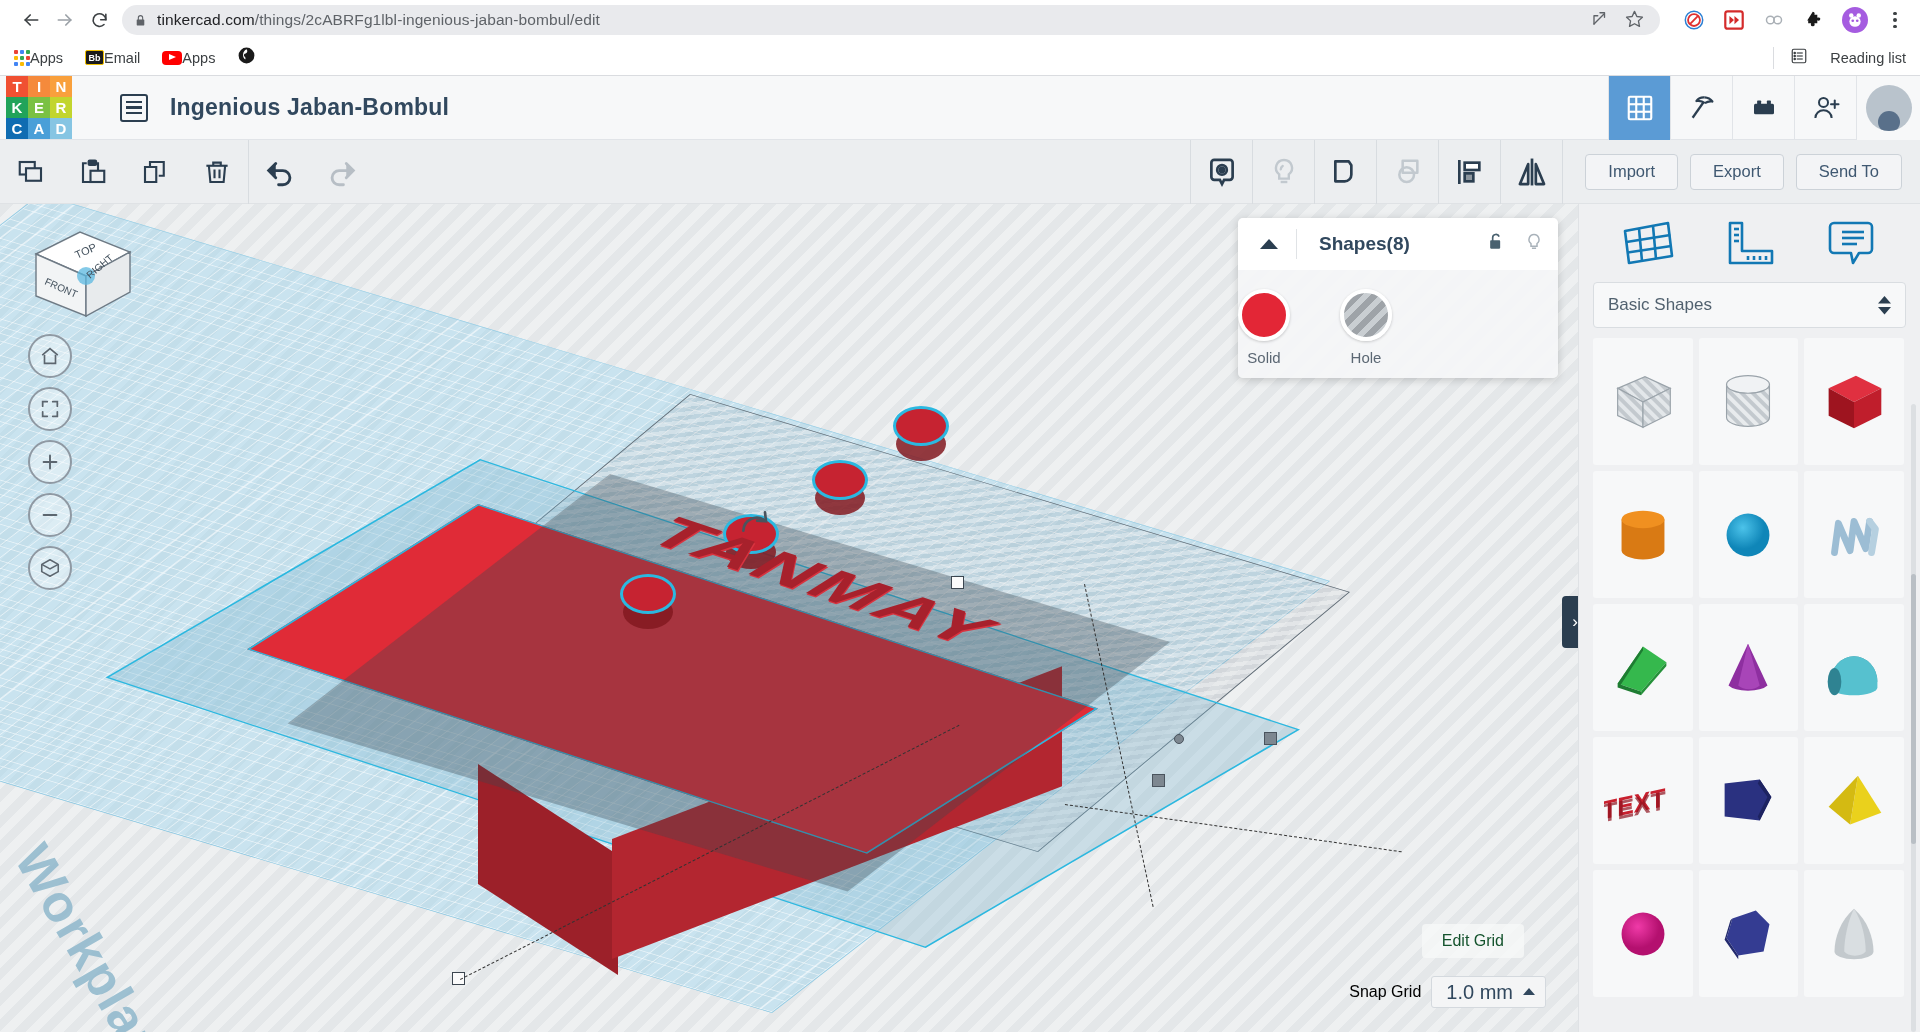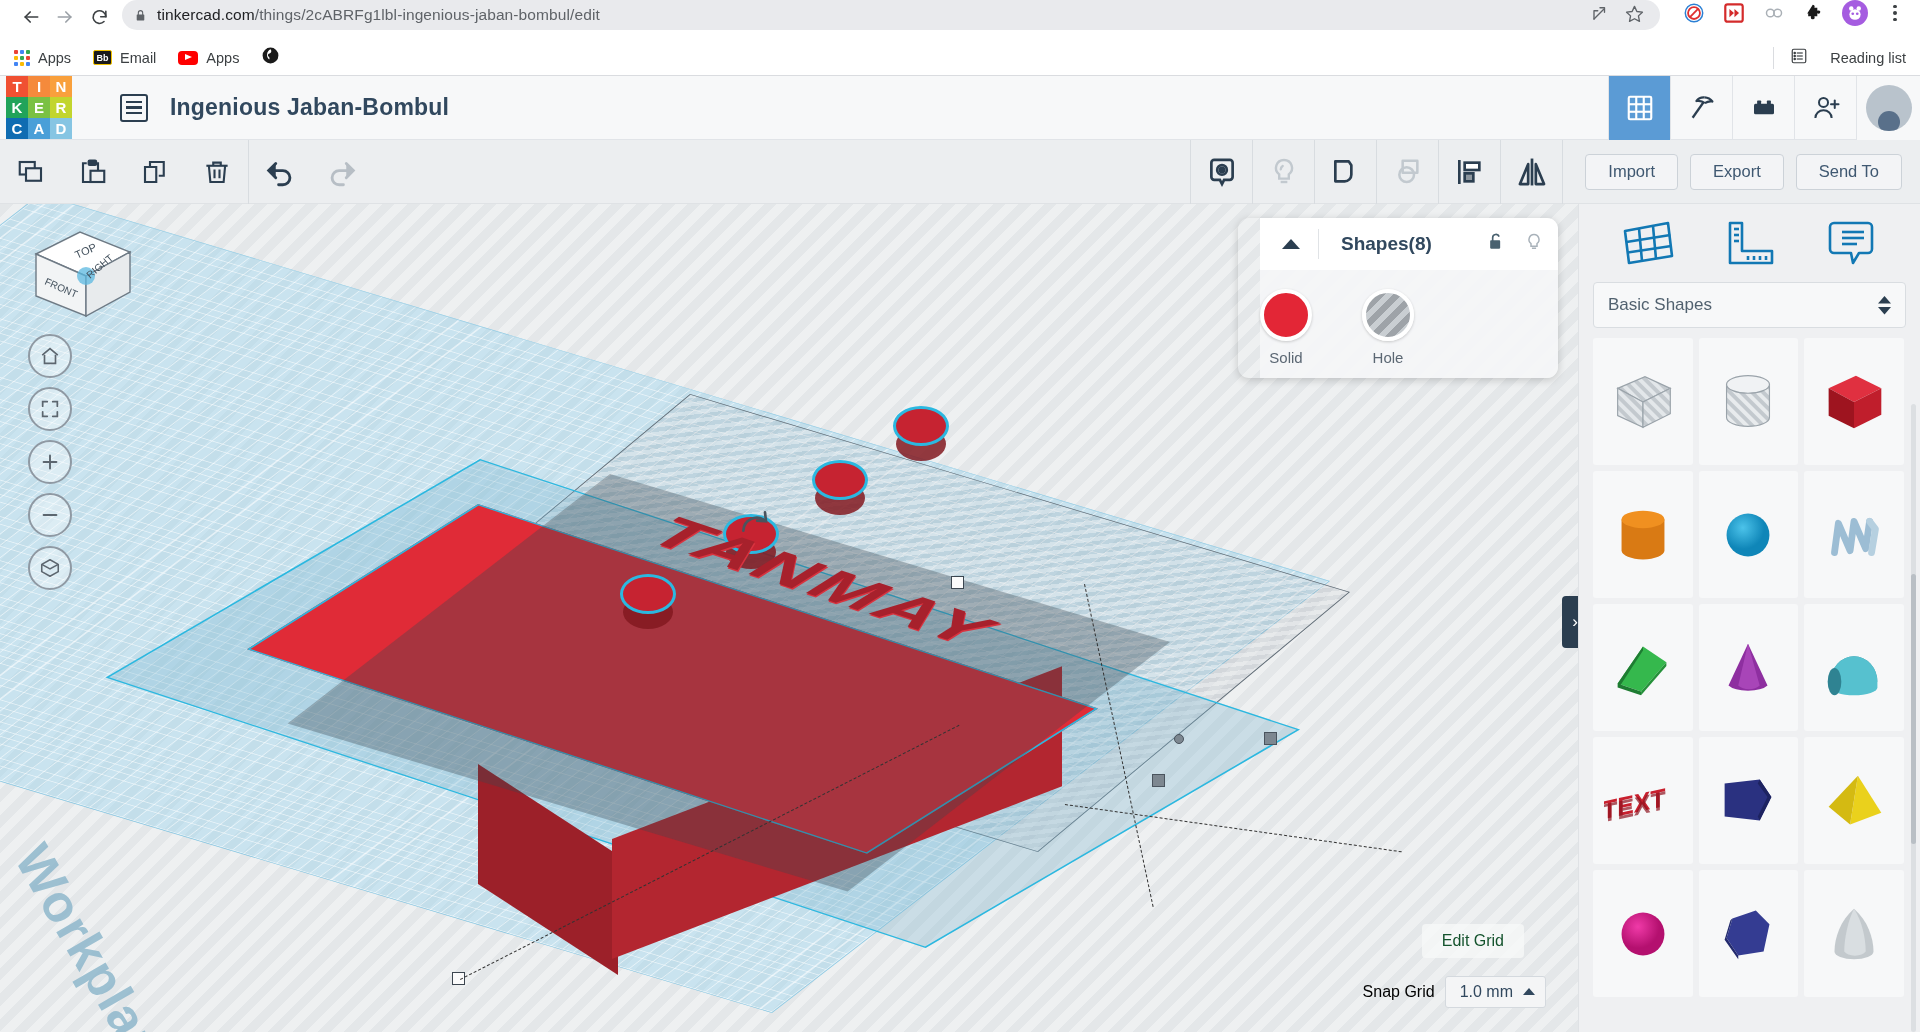--- a/index.html
+++ b/index.html
@@ -6,21 +6,21 @@
   html, body {
     width: 1920px; height: 1032px;
     font-family: "Liberation Sans", sans-serif;
     background: #ffffff; overflow: hidden;
   }
   .app { position: relative; width: 1920px; height: 1032px; }
 
   
   .browser-top {
     height: 40px; background: #ffffff;
-    display: flex; align-items: flex-start; padding: 0 14px;
+    display: flex; align-items: center; padding: 0 14px;
   }
   .nav-btn {
     width: 34px; height: 34px; border-radius: 17px;
     display: flex; align-items: center; justify-content: center;
     color: #3c4043; flex: 0 0 auto;
   }
   .nav-btn svg { display: block; }
   .omnibox {
     flex: 1; height: 30px; background: #e9eaed; border-radius: 15px;
     display: flex; align-items: center; padding: 0 12px; margin: 0 8px 0 6px;
@@ -36,21 +36,21 @@
     width: 26px; height: 26px; border-radius: 13px; background: #a55ce0;
     display: flex; align-items: center; justify-content: center; font-size: 14px;
   }
   .kebab { width: 22px; display: flex; flex-direction: column; align-items: center; gap: 3px; }
   .kebab i { width: 3.5px; height: 3.5px; border-radius: 2px; background: #3c4043; display: block; }
 
   .bookmarks {
     height: 36px; background: #fff; display: flex; align-items: center;
     padding: 0 14px; border-bottom: 1px solid #dadce0;
   }
-  .bm { display: flex; align-items: center; gap: 8px; margin-right: 22px; }
+  .bm { display: flex; align-items: center; gap: 0; margin-right: 22px; }
   .bm-label { font-size: 14.5px; color: #3c4043; white-space: nowrap; }
   .apps-grid { display: grid; grid-template-columns: repeat(3,4px); grid-gap: 2px; }
   .apps-grid i { width: 4px; height: 4px; display: block; border-radius: 1px; }
   .bb-icon { width: 19px; height: 15px; background: #1a1a1a; border: 1.5px solid #f2c200; border-radius: 2px;
              color: #ffffff; font-size: 9px; font-weight: bold; display:flex; align-items:center; justify-content:center; }
   .yt-icon { width: 20px; height: 14px; background: #ff0000; border-radius: 4px; position: relative; }
   .yt-icon::after { content:''; position:absolute; left:7px; top:3.5px; border-left:7px solid #fff;
                     border-top:3.5px solid transparent; border-bottom:3.5px solid transparent; }
   .reading-list { margin-left: auto; display: flex; align-items: center; gap: 22px; padding-left: 16px; border-left: 1px solid #dadce0; }
 
@@ -172,21 +172,21 @@
   .viewcube { position: absolute; left: 28px; top: 20px; width: 110px; height: 100px; }
   .nav-tool {
     position: absolute; left: 28px; width: 44px; height: 44px; border-radius: 22px;
     border: 2px solid #8f99a3; background: rgba(255,255,255,.35);
     display: flex; align-items: center; justify-content: center; color: #5c666f;
   }
 
   
   .shapes-pop {
     position: absolute; left: 1238px; top: 218px; width: 320px;
-    box-shadow: 0 2px 8px rgba(0,0,0,.18); border-radius: 11px; overflow: hidden; padding-left: 22px;
+    box-shadow: 0 2px 8px rgba(0,0,0,.18); border-radius: 5px; overflow: hidden;
   }
   .shapes-pop-head {
     height: 52px; background: #fff; display: flex; align-items: center; padding: 0 14px;
   }
   .sp-caret { width: 34px; display: flex; align-items: center; justify-content: center; }
   .sp-title { font-size: 19px; color: #31485e; font-weight: 600; margin-left: 10px;
               border-left: 1px solid #e0e3e6; padding-left: 22px; line-height: 30px; }
   .sp-head-icons { margin-left: auto; display: flex; gap: 18px; align-items: center; }
   .shapes-pop-body {
     height: 108px; background: rgba(245,246,247,.92);
@@ -203,21 +203,21 @@
   .edit-grid-btn {
     position: absolute; right: 54px; bottom: 74px; height: 34px; padding: 0 20px;
     background: rgba(247,248,249,.78); border-radius: 4px; color: #14532d; font-size: 16px;
     display: flex; align-items: center;
   }
   .snap-row { position: absolute; right: 32px; bottom: 24px; display: flex; align-items: center; gap: 10px; }
   .snap-label { font-size: 16px; color: #000000; }
   .snap-select {
     height: 32px; padding: 0 10px 0 14px; background: #f4f5f6; border: 1px solid #d4d9de;
     border-radius: 3px; display: flex; align-items: center; gap: 10px;
-    font-size: 16px; color: #31485e;
+    font-size: 20px; color: #31485e;
   }
 
   
   .collapse-tab {
     position: absolute; left: 1562px; top: 596px; width: 26px; height: 52px;
     background: #2b3e50; border-radius: 4px 0 0 4px; color: #fff;
     display: flex; align-items: center; justify-content: center; font-size: 17px;
   }
 
   

